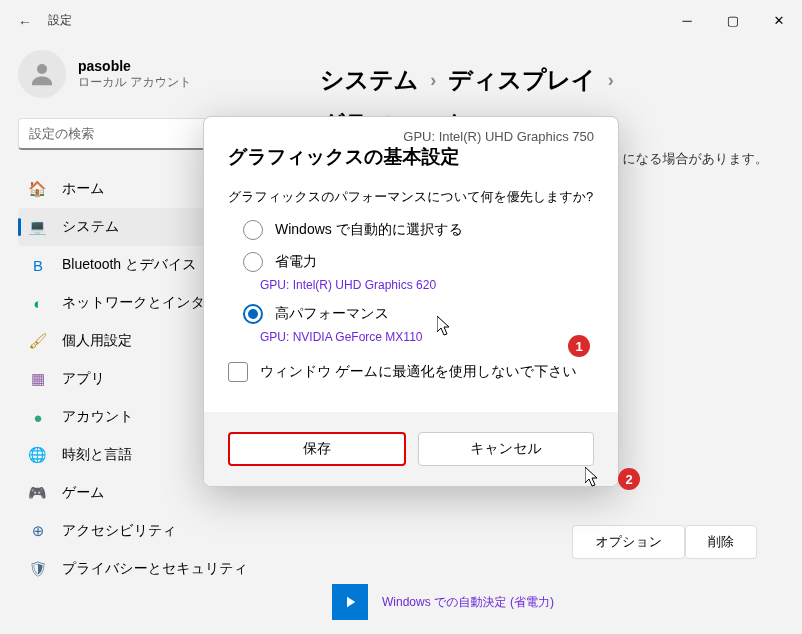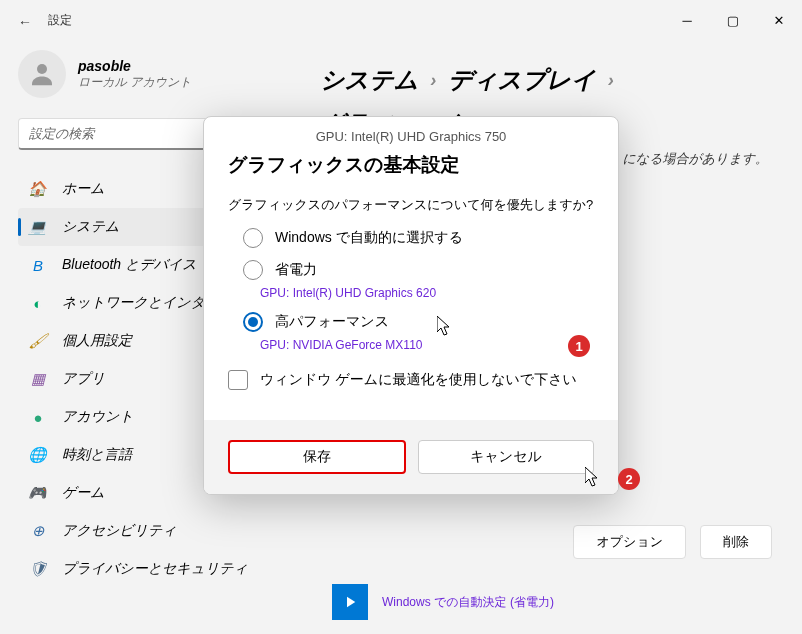--- a/index.html
+++ b/index.html
@@ -4,55 +4,55 @@
   <style>
     * { margin: 0; padding: 0; box-sizing: border-box; font-family: "Segoe UI", "Yu Gothic UI", sans-serif; }
     body { width: 802px; height: 634px; background: #f3f3f3; overflow: hidden; position: relative; }
     
     .titlebar { height: 40px; display: flex; align-items: center; padding: 0 0 0 18px; }
     .titlebar .back { margin-right: 16px; font-size: 14px; color: #333; cursor: pointer; }
     .titlebar .title { font-size: 12px; color: #333; }
     .titlebar .controls { margin-left: auto; display: flex; }
     .titlebar .controls div { width: 46px; height: 40px; display: flex; align-items: center; justify-content: center; font-size: 13px; }
     
-    .content { display: flex; height: calc(100% - 40px); font-style: italic; }
+    .content { display: flex; height: calc(100% - 40px); }
     
     .sidebar { width: 300px; padding: 10px 0 0 18px; }
     .user-row { display: flex; align-items: center; margin-bottom: 20px; }
     .avatar { width: 48px; height: 48px; border-radius: 50%; background: #e6e6e6; display: flex; align-items: center; justify-content: center; margin-right: 12px; }
     .avatar svg { width: 30px; height: 30px; fill: #999; }
     .user-name { font-size: 14px; font-weight: 600; }
     .user-sub { font-size: 12px; color: #666; }
     
     .search { width: 260px; height: 32px; background: #fff; border: 1px solid #ddd; border-bottom: 2px solid #888; border-radius: 4px; padding: 0 10px; font-size: 13px; display: flex; align-items: center; color: #666; margin-bottom: 20px; }
     
     .nav-item { display: flex; align-items: center; height: 38px; padding: 0 10px; border-radius: 4px; font-size: 14px; cursor: pointer; width: 260px; position: relative; }
     .nav-item.active { background: #eaeaea; }
     .nav-item.active::before { content: ""; position: absolute; left: 0; top: 10px; bottom: 10px; width: 3px; background: #0067c0; border-radius: 2px; }
     .nav-item .icon { width: 20px; margin-right: 14px; display: flex; align-items: center; justify-content: center; font-size: 15px; }
     
     .main { flex: 1; padding: 24px 30px 0 20px; overflow: hidden; }
     .breadcrumb { font-size: 24px; font-weight: 600; display: flex; align-items: center; gap: 12px; flex-wrap: wrap; }
     .breadcrumb .sep { color: #888; font-size: 18px; }
     .sub-note { font-size: 13px; color: #333; margin-top: 10px; }
     
-    .settings-row { position: absolute; right: 30px; bottom: 75px; display: flex; gap: 14px; }
+    .settings-row { position: absolute; right: 45px; bottom: 75px; display: flex; }
     .settings-btn { background: #fff; border: 1px solid #ddd; border-radius: 4px; padding: 7px 22px; font-size: 13px; }
     
     .app-row { position: absolute; left: 332px; bottom: 14px; display: flex; align-items: center; gap: 14px; }
     .app-icon { width: 36px; height: 36px; background: #0078d4; display: flex; align-items: center; justify-content: center; }
     .app-icon svg { width: 18px; height: 18px; fill: #fff; }
     .app-title { font-size: 14px; }
     .app-sub { font-size: 12px; color: #6d28d9; }
     
     
     .overlay { position: absolute; inset: 0; }
     .dialog { position: absolute; left: 203px; top: 116px; width: 416px; background: #fff; border: 1px solid #ccc; border-radius: 8px; box-shadow: 0 10px 40px rgba(0,0,0,0.25); overflow: hidden; }
     .dialog-body { padding: 12px 24px 30px 24px; }
-    .dialog-gpu-top { font-size: 13px; color: #555; text-align: center; margin-bottom: 8px; }
+    .dialog-gpu-top { font-size: 13px; color: #555; text-align: right; margin-bottom: 0; }
     .dialog-title { font-size: 19px; font-weight: 600; margin-bottom: 18px; font-family: Liberation Serif, serif; }
     .dialog-question { font-size: 13px; margin-bottom: 14px; }
     
     .radio-row { display: flex; align-items: center; margin-bottom: 6px; cursor: pointer; padding-left: 15px; }
     .radio { width: 20px; height: 20px; border: 1px solid #888; border-radius: 50%; margin-right: 12px; display: flex; align-items: center; justify-content: center; flex-shrink: 0; }
     .radio.selected { border: 2px solid #0067c0; }
     .radio.selected::after { content: ""; width: 10px; height: 10px; background: #0067c0; border-radius: 50%; }
     .radio-label { font-size: 14px; }
     .radio-sub { font-size: 12px; color: #6d28d9; margin-left: 32px; margin-bottom: 12px; margin-top: 2px; }
     

